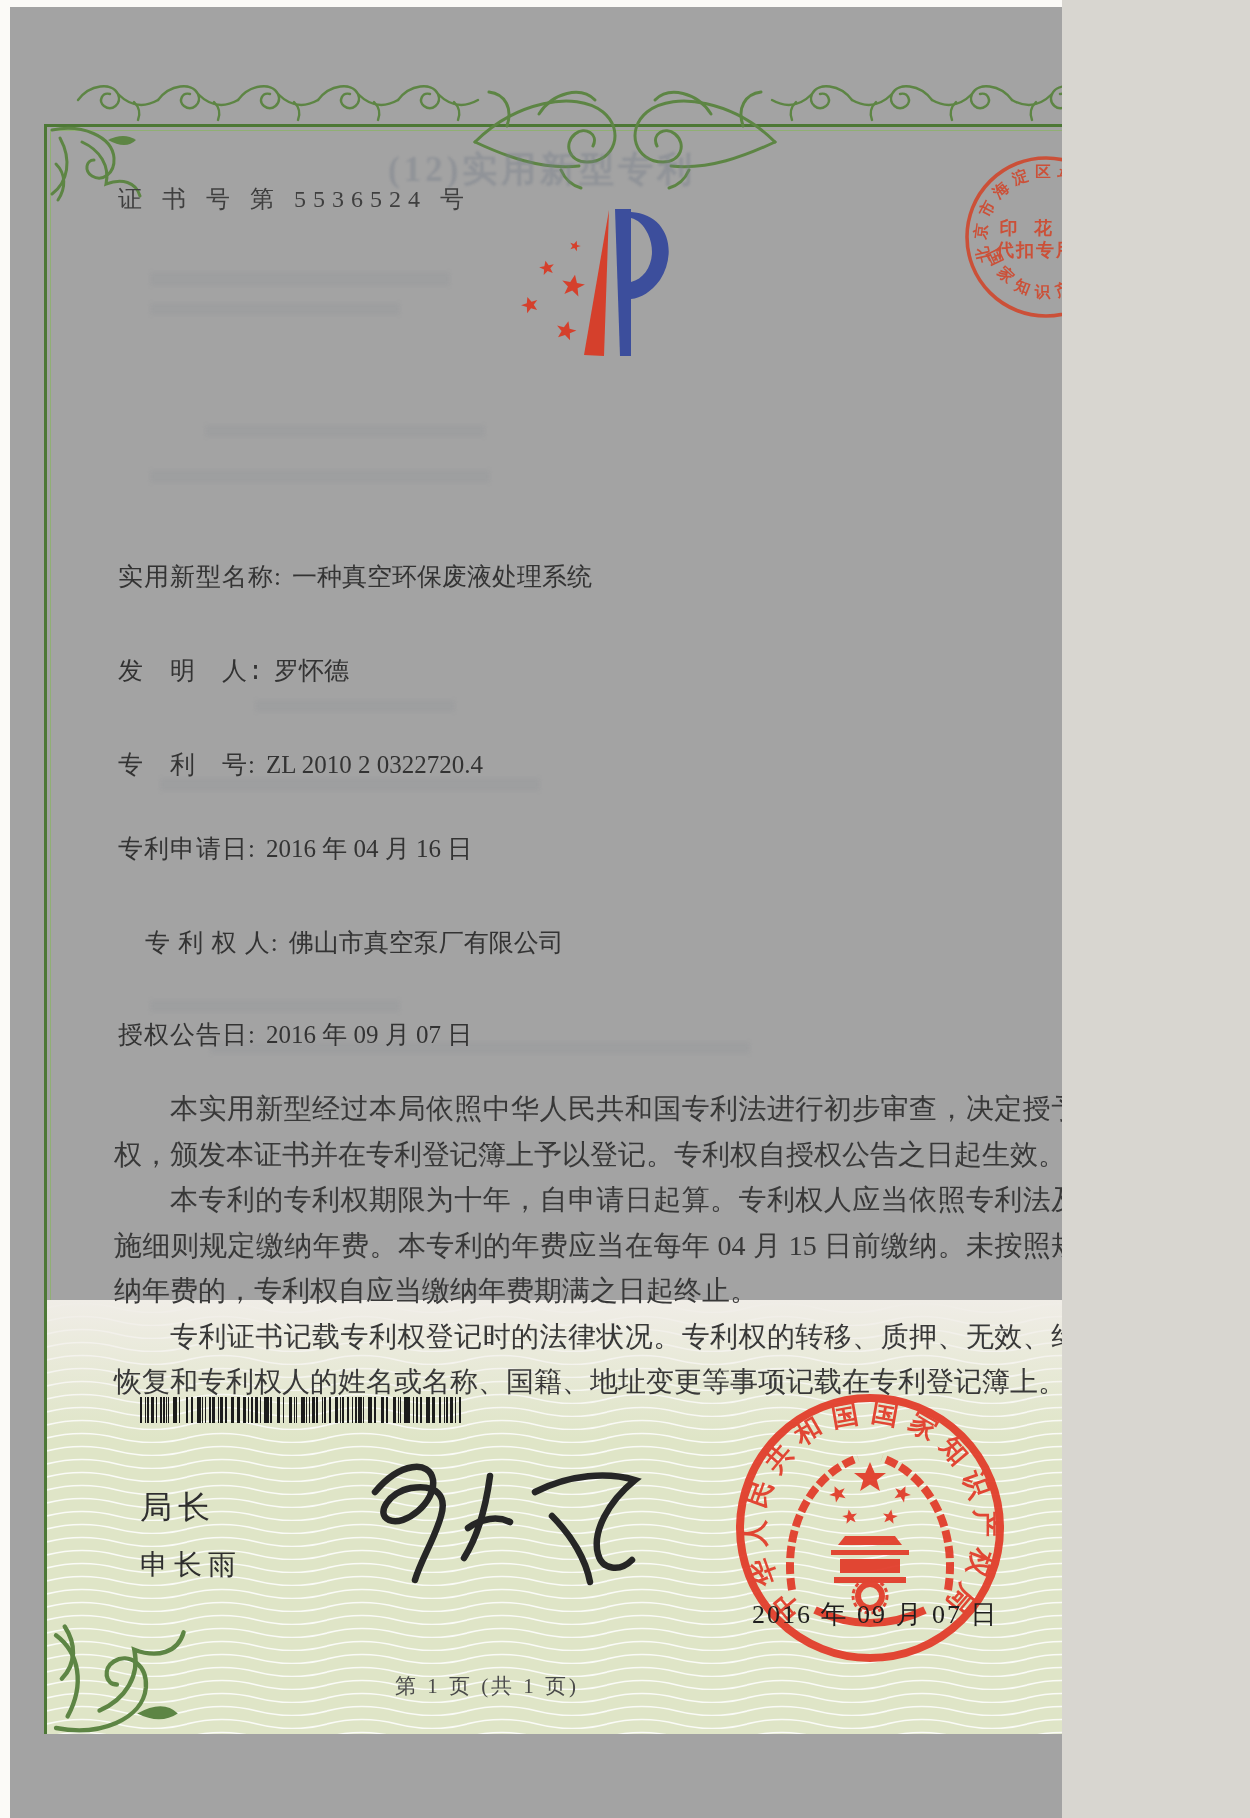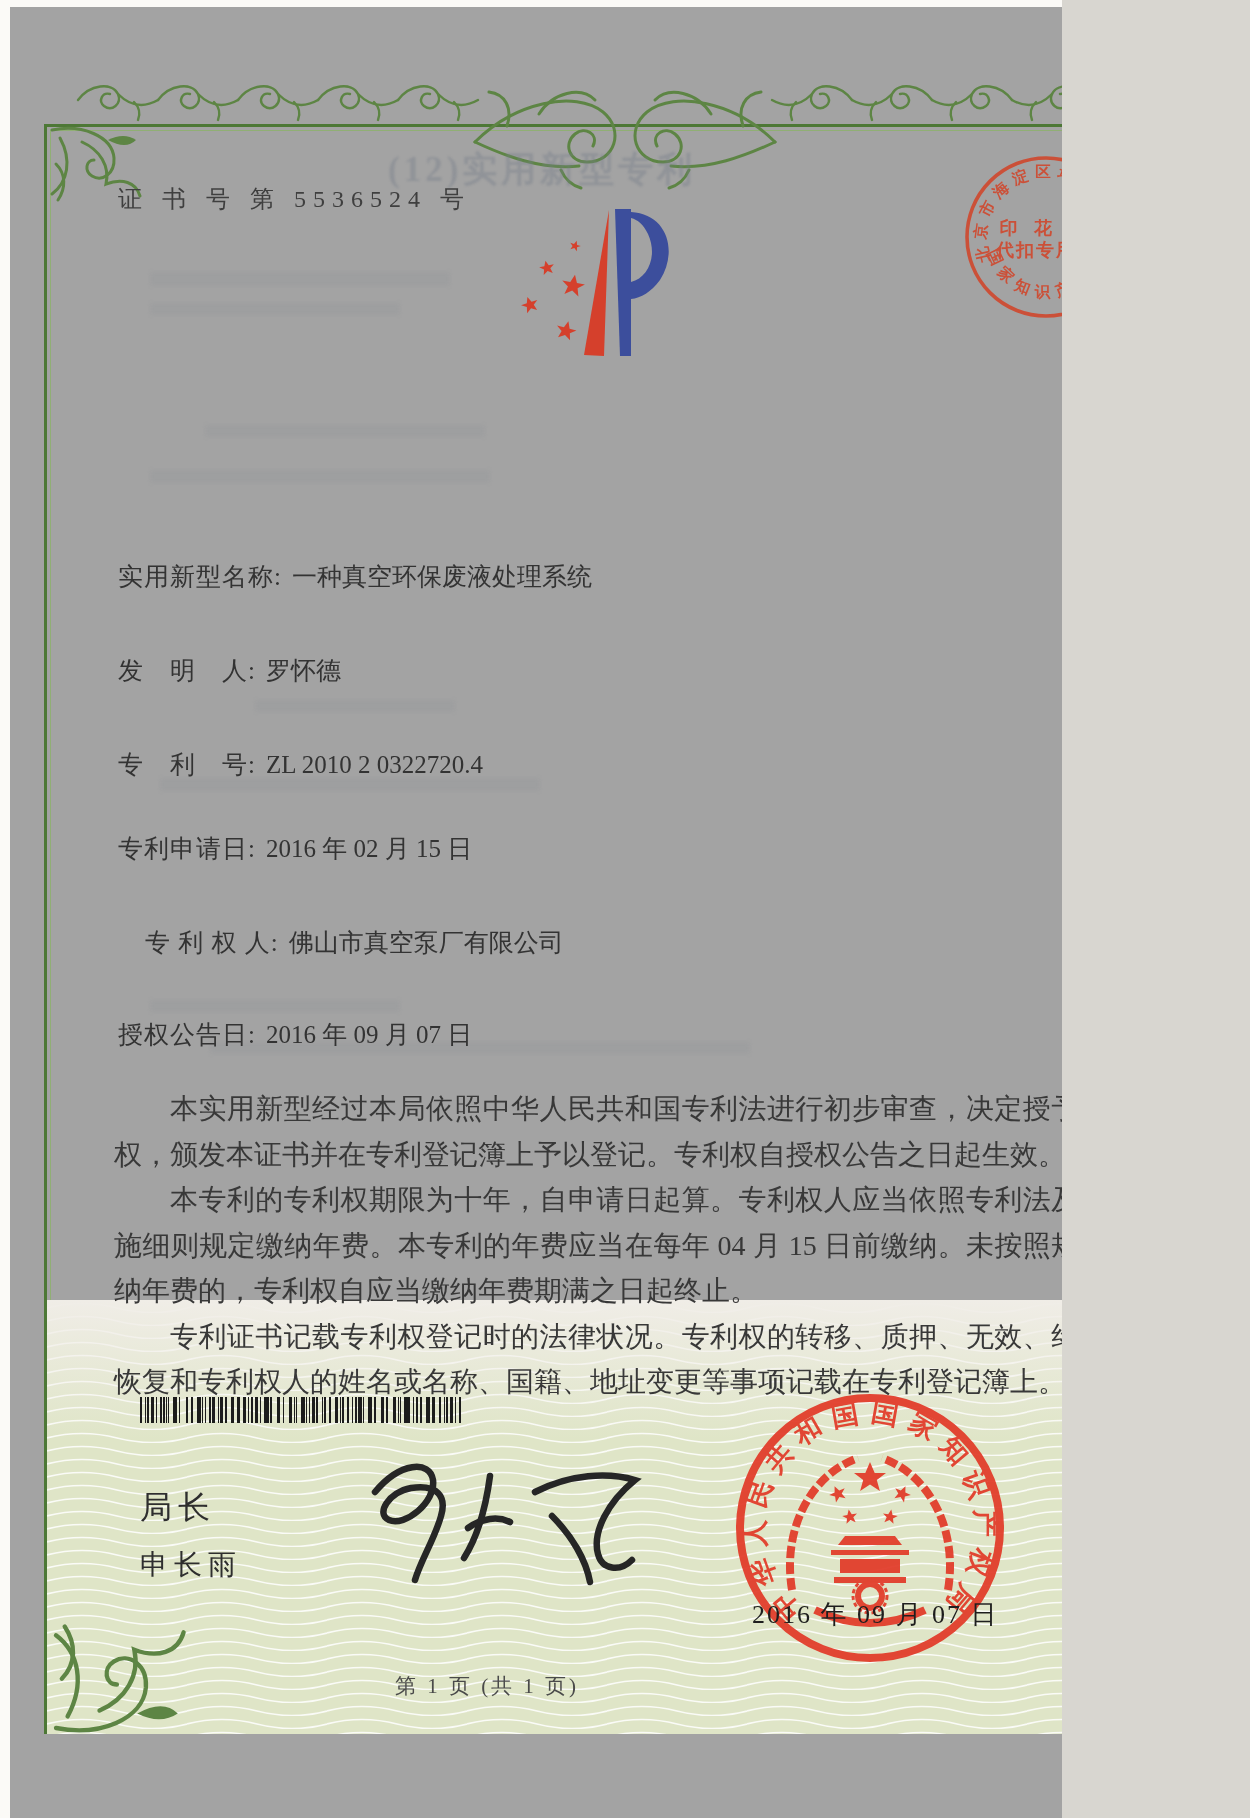--- a/index.html
+++ b/index.html
@@ -31,21 +31,21 @@
   .bleedbar{position:absolute;background:rgba(120,126,136,.11);filter:blur(2px);border-radius:3px;}
 
   
   .title{position:absolute;left:130px;top:392px;width:850px;text-align:center;
          font-size:56px;font-weight:bold;letter-spacing:13px;color:#2b2b2b;}
 
   
   .fields{position:absolute;left:118px;top:0;width:1000px;}
   .field{position:absolute;left:0;font-size:25px;color:#333;white-space:nowrap;}
   .field:nth-of-type(1){top:560px;}
-  .field:nth-of-type(2){top:654px;}
+  .field:nth-of-type(2){top:654px;font-family:Liberation Mono, monospace;}
   .field:nth-of-type(3){top:748px;}
   .field:nth-of-type(4){top:832px;}
   .field:nth-of-type(5){top:926px;margin-left:27px;}
   .field:nth-of-type(6){top:1018px;}
   .field .lbl{letter-spacing:1px;}
   .field .val{margin-left:10px;}
 
   
   .paras{position:absolute;left:114px;top:1086px;width:1022px;font-size:28px;
          line-height:45.5px;text-align:justify;color:#383838;}
@@ -187,21 +187,21 @@
     <div class="field">
       <span class="lbl">实用新型名称:</span><span class="val">一种真空环保废液处理系统</span>
     </div>
     <div class="field">
       <span class="lbl">发　明　人:</span><span class="val">罗怀德</span>
     </div>
     <div class="field">
       <span class="lbl">专　利　号:</span><span class="val">ZL 2010 2 0322720.4</span>
     </div>
     <div class="field">
-      <span class="lbl">专利申请日:</span><span class="val">2016 年 02 月 15 日</span>
+      <span class="lbl">专利申请日:</span><span class="val">2016 年 04 月 16 日</span>
     </div>
     <div class="field">
       <span class="lbl">专 利 权 人:</span><span class="val">佛山市真空泵厂有限公司</span>
     </div>
     <div class="field">
       <span class="lbl">授权公告日:</span><span class="val">2016 年 09 月 07 日</span>
     </div>
   </div>
 
   <div class="paras">

